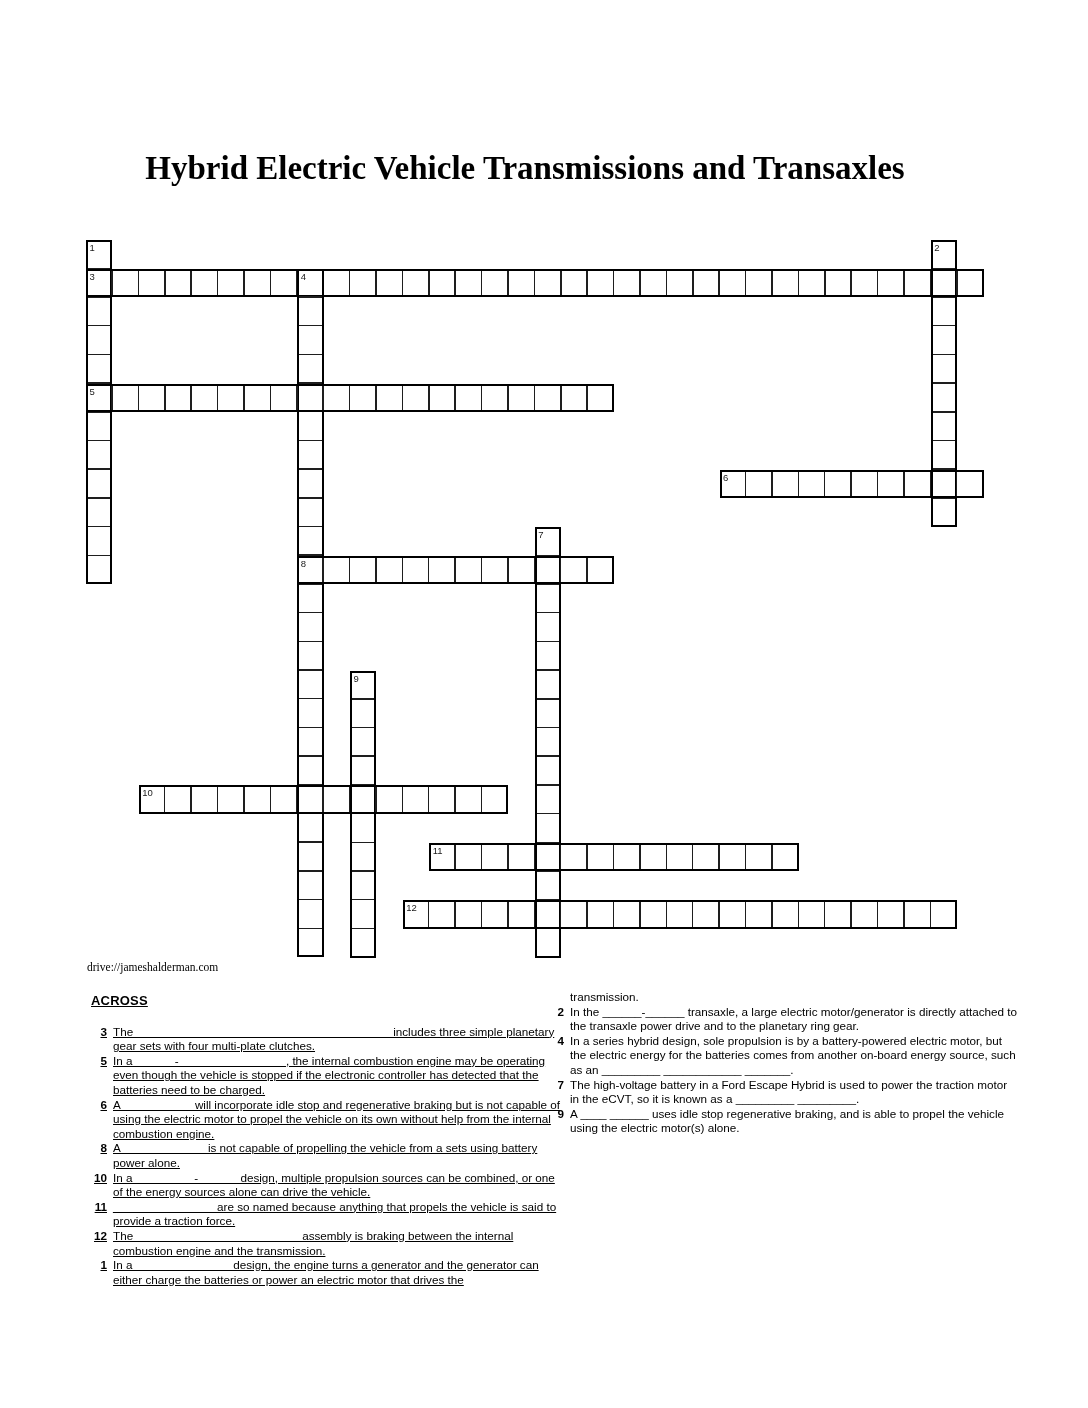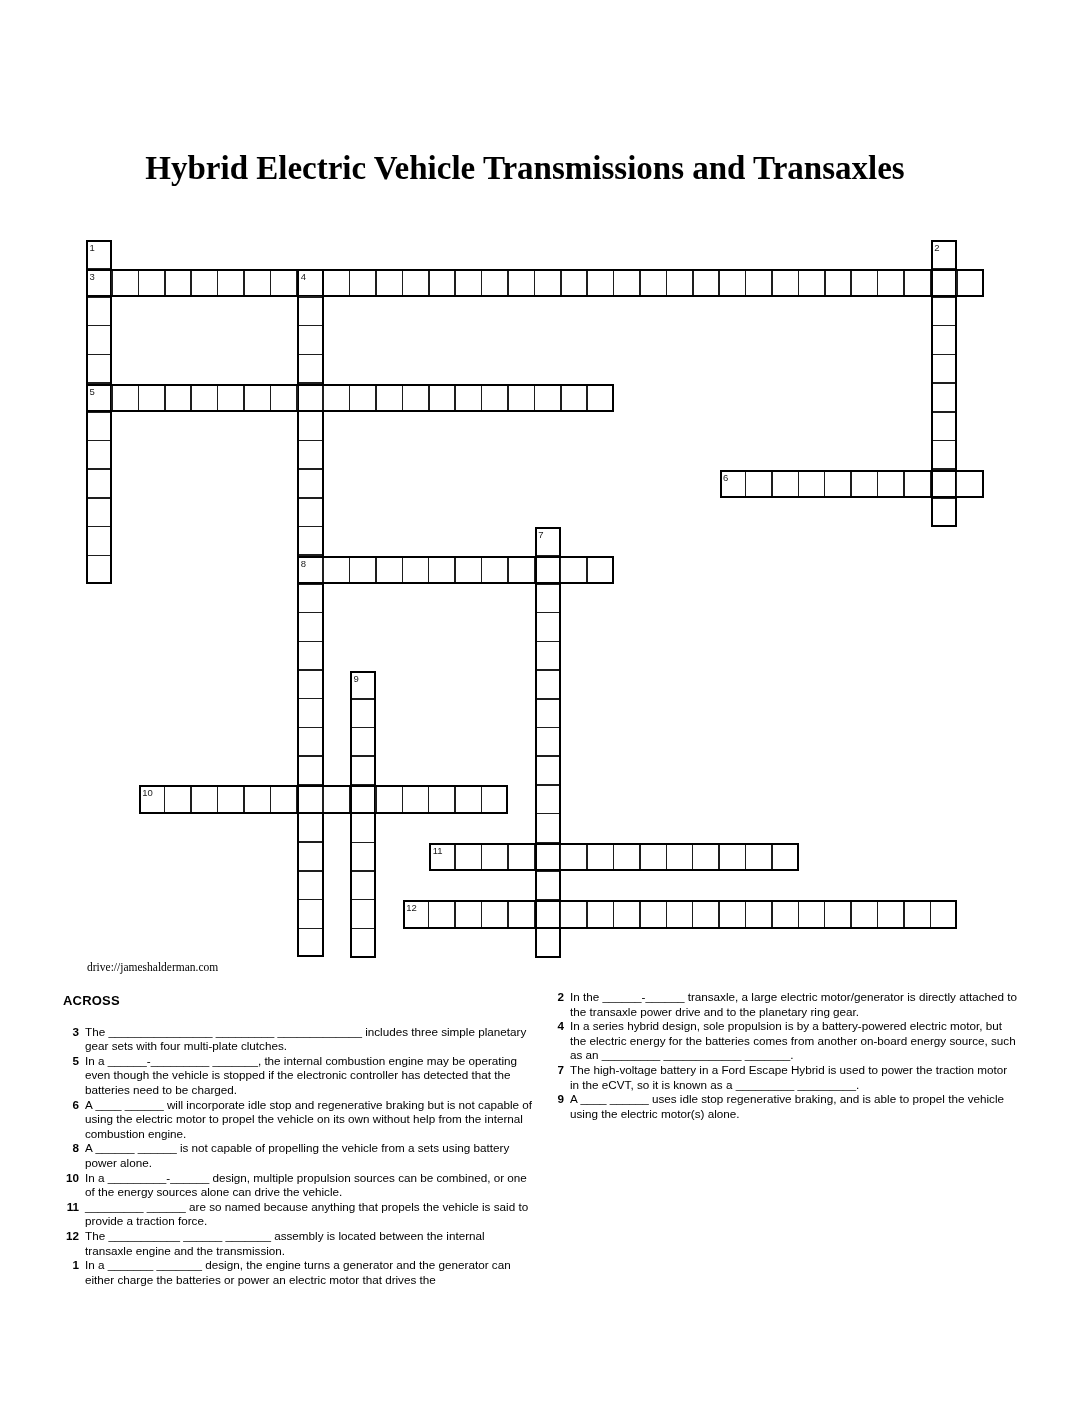--- a/index.html
+++ b/index.html
@@ -34,21 +34,21 @@
   .word { position:absolute; border:2.5px solid #000; box-sizing:border-box; background:transparent; }
   .divider { position:absolute; background:#1e1e1e; }
   .cellspot { position:absolute; background:transparent; }
   .wnum { position:absolute; font-size:9.5px; line-height:1; color:#1a1a1a; }
   
   .grid-note {
     position:absolute; left:87px; top:961px;
     font-family:"Liberation Serif", serif; font-size:11.5px;
   }
   
-  .col-left  { position:absolute; left:63px;  top:994px; width:470px; font-size:11.7px; line-height:14.6px; }
+  .col-left  { position:absolute; left:91px;  top:994px; width:470px; font-size:11.7px; line-height:14.6px;text-decoration:underline; }
   .col-right { position:absolute; left:548px; top:990px; width:470px; font-size:11.7px; line-height:14.6px; }
   .sec-header { font-weight:700; font-size:13px; letter-spacing:0.2px; }
   .sec-header.across { margin-bottom:16px; }
   .sec-header.down { margin-top:30px; margin-bottom:15px; }
   .clue { display:flex; }
   .cnum { flex:none; width:16px; text-align:right; font-weight:700; margin-right:6px; }
   .ctext { flex:1; }
   .cont { padding-left:22px; }
 </style>
 </head>
@@ -502,32 +502,33 @@
         <div class="clue">
           <span class="cnum">10</span>
           <span class="ctext">In a _________-______ design, multiple propulsion sources can be combined, or one of the energy sources alone can drive the vehicle.</span>
         </div>
         <div class="clue">
           <span class="cnum">11</span>
           <span class="ctext">_________ ______ are so named because anything that propels the vehicle is said to provide a traction force.</span>
         </div>
         <div class="clue">
           <span class="cnum">12</span>
-          <span class="ctext">The ___________ ______ _______ assembly is located between the internal transaxle engine and the transmission.</span>
+          <span class="ctext">The ___________ ______ _______ assembly is braking between the internal combustion engine and the transmission.</span>
         </div>
       </div>
     <div id="down-left-list">
         <div class="clue">
           <span class="cnum">1</span>
           <span class="ctext">In a _______ _______ design, the engine turns a generator and the generator can either charge the batteries or power an electric motor that drives the</span>
         </div>
       </div>
   </div>
 
   <div class="col-right">
+    <div class="cont ctext-cont">transmission.</div>
     <div id="down-right-list">
         <div class="clue">
           <span class="cnum">2</span>
           <span class="ctext">In the ______-______ transaxle, a large electric motor/generator is directly attached to the transaxle power drive and to the planetary ring gear.</span>
         </div>
         <div class="clue">
           <span class="cnum">4</span>
           <span class="ctext">In a series hybrid design, sole propulsion is by a battery-powered electric motor, but the electric energy for the batteries comes from another on-board energy source, such as an _________ ____________ _______.</span>
         </div>
         <div class="clue">

